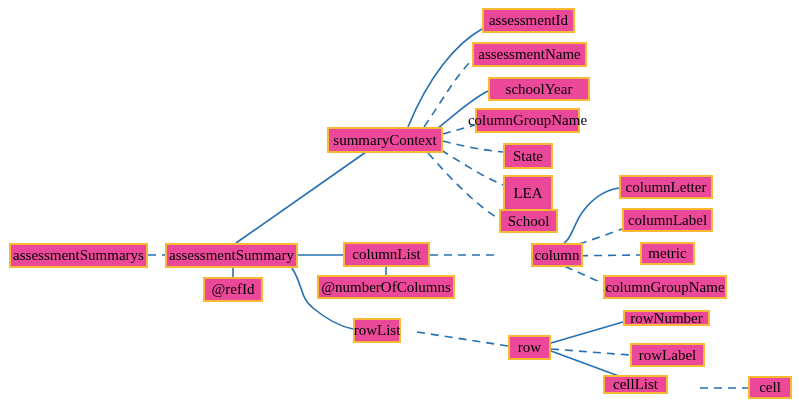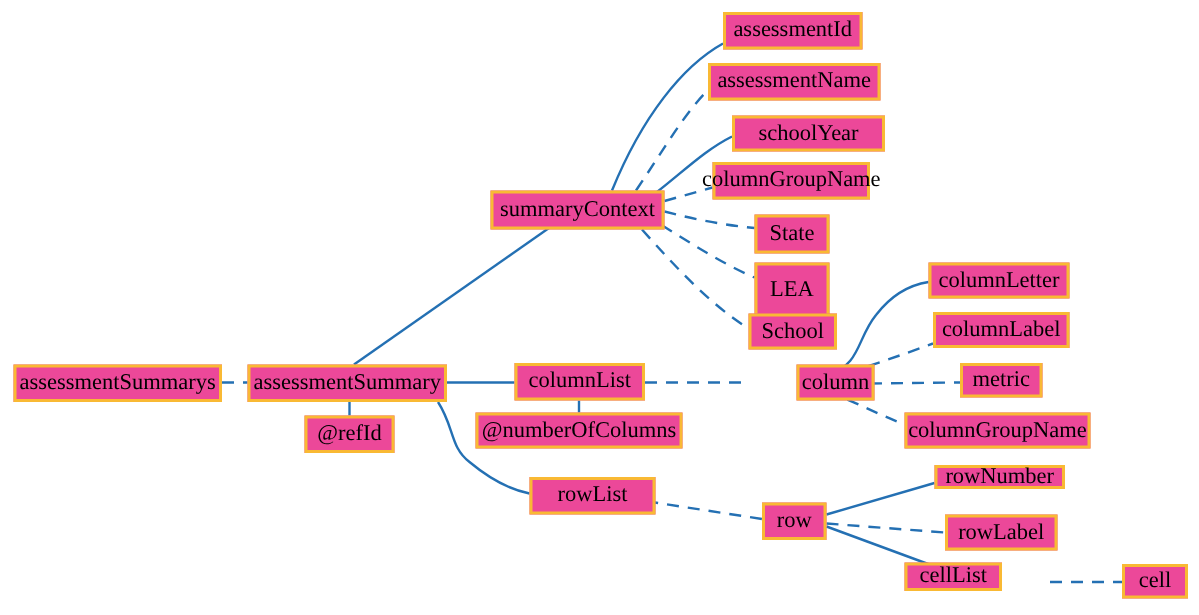--- a/index.html
+++ b/index.html
@@ -47,21 +47,21 @@
   .n-state              { left: 503px; top: 143px; width:  50px; height: 26px; }
   .n-lea                { left: 503px; top: 175px; width:  50px; height: 37px; }
   .n-school             { left: 499px; top: 209px; width:  59px; height: 24px; font-family: Liberation Serif, serif; }
   .n-columnList         { left: 343px; top: 242px; width:  87px; height: 25px; }
   .n-numberOfColumns    { left: 317px; top: 275px; width: 138px; height: 24px; }
   .n-column             { left: 500px; top: 243px; width:  52px; height: 24px; margin-left: 31px; }
   .n-columnLetter       { left: 619px; top: 175px; width:  94px; height: 24px; }
   .n-columnLabel        { left: 622px; top: 208px; width:  91px; height: 24px; }
   .n-metric             { left: 640px; top: 242px; width:  55px; height: 23px; }
   .n-columnGroupName    { left: 603px; top: 275px; width: 124px; height: 24px; }
-  .n-rowList            { left: 353px; top: 318px; width:  84px; height: 25px; }
+  .n-rowList            { left: 353px; top: 318px; width:  48px; height: 25px; }
   .n-row                { left: 508px; top: 335px; width:  43px; height: 25px; }
   .n-rowNumber          { left: 623px; top: 310px; width:  87px; height: 16px; }
   .n-rowLabel           { left: 630px; top: 343px; width:  75px; height: 24px; }
   .n-cellList           { left: 603px; top: 375px; width:  65px; height: 19px; }
   .n-cell               { left: 748px; top: 376px; width:  44px; height: 23px; }
 </style>
 </head>
 <body>
 
 <div class="stage">

